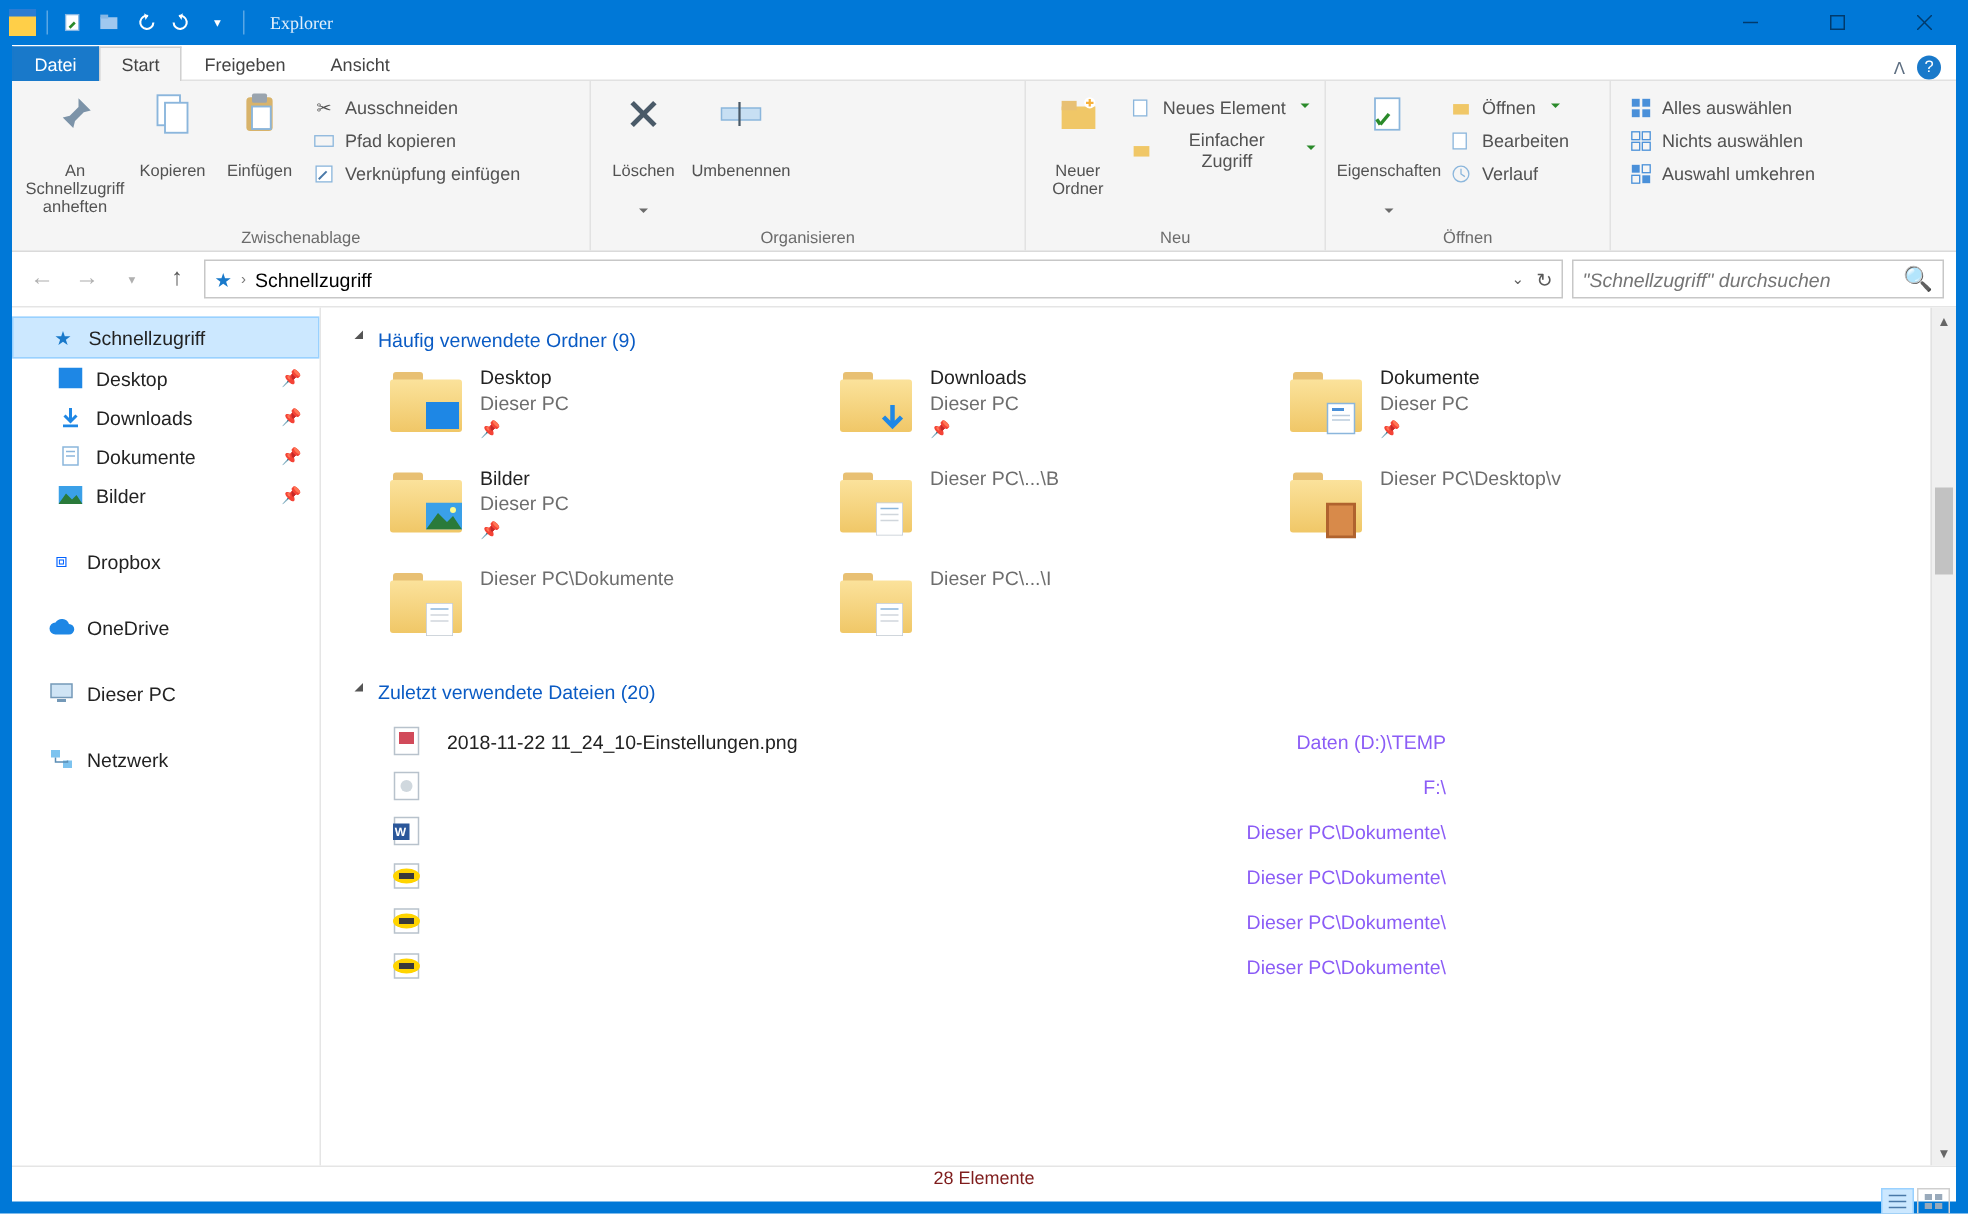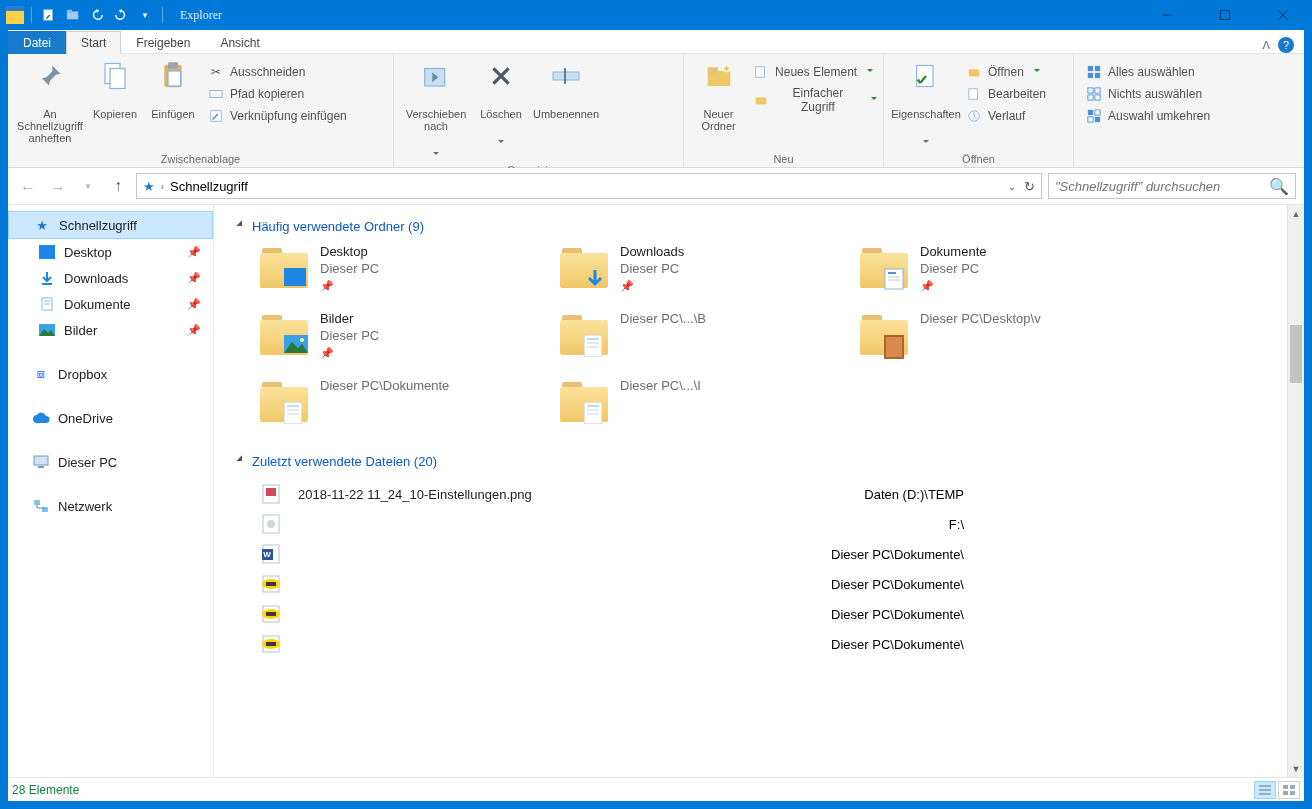--- a/index.html
+++ b/index.html
@@ -79,31 +79,31 @@
 .folder-overlay { position:absolute; bottom:2px; right:2px; width:22px; height:18px; }
 .folder-text { display:flex; flex-direction:column; gap:2px; font-size:13px; }
 .folder-text .name { color:#222; }
 .folder-text .sub { color:#6d6d6d; }
 .folder-text .pin-row { color:#9aa4ae; font-size:11px; margin-top:2px; }
 
 .file-list { padding-left:30px; }
 .file-row { display:flex; align-items:center; height:30px; font-size:13px; }
 .file-row .ficon { width:22px; height:22px; margin-right:16px; display:flex; align-items:center; justify-content:center; }
 .file-row .fname { color:#222; }
-.file-row .fpath { margin-left:auto; margin-right:340px; color:#000000; }
+.file-row .fpath { margin-left:auto; margin-right:340px; color:#8b5cf6; }
 
 
 .vscroll { position:absolute; right:0; top:0; bottom:0; width:17px; background:#f0f0f0; border-left:1px solid #e2e2e2; }
 .vscroll .thumb { position:absolute; left:2px; right:2px; top:120px; height:58px; background:#c2c2c2; }
 .vscroll .arrow { position:absolute; left:0; right:0; height:17px; display:flex; align-items:center; justify-content:center; color:#666; font-size:9px; }
 .vscroll .arrow.up { top:0; }
 .vscroll .arrow.down { bottom:0; }
 
 
-.statusbar { height:24px; border-top:1px solid #e5e5e5; display:flex; align-items:center; padding:0 4px; font-size:12px; color:#15803d; }
+.statusbar { height:24px; border-top:1px solid #e5e5e5; display:flex; align-items:center; padding:0 4px; font-size:12px; color:#7f1d1d;flex-direction:column; }
 .statusbar .view-toggles { margin-left:auto; display:flex; gap:2px; }
 .statusbar .vt { width:22px; height:18px; border:1px solid #cfcfcf; display:flex; align-items:center; justify-content:center; color:#5a6b7c; }
 .statusbar .vt.active { background:#cce8ff; border-color:#99d1ff; }
 
 svg { display:block; }
 </style>
 </head>
 <body>
 
 <div class="titlebar">
@@ -224,30 +224,20 @@
               </span>
               <span>Verknüpfung einfügen</span>
             </div>
         </div>
       </div>
       <div class="group-label">Zwischenablage</div>
     </div>
 
     <div class="group" style="width:290px;">
       <div class="group-body">
-        <div class="big-btn narrow">
-          <div class="ico">
-              <svg width="30" height="30" viewBox="0 0 24 24">
-                <rect x="3" y="6" width="16" height="14" fill="#c7dff3" stroke="#8bb6dc"></rect>
-                <path d="M14 13 L9 9 L9 17 Z" fill="#6e90ad"></path>
-              </svg>
-            </div>
-          <span>Verschieben nach</span>
-            <span class="drop-tri"></span>
-        </div>
         <div class="big-btn">
           <div class="ico">
               <svg width="26" height="26" viewBox="0 0 24 24">
                 <line x1="5" y1="5" x2="19" y2="19" stroke="#4a5a68" stroke-width="3"></line>
                 <line x1="19" y1="5" x2="5" y2="19" stroke="#4a5a68" stroke-width="3"></line>
               </svg>
             </div>
           <span>Löschen</span>
             <span class="drop-tri"></span>
         </div>

